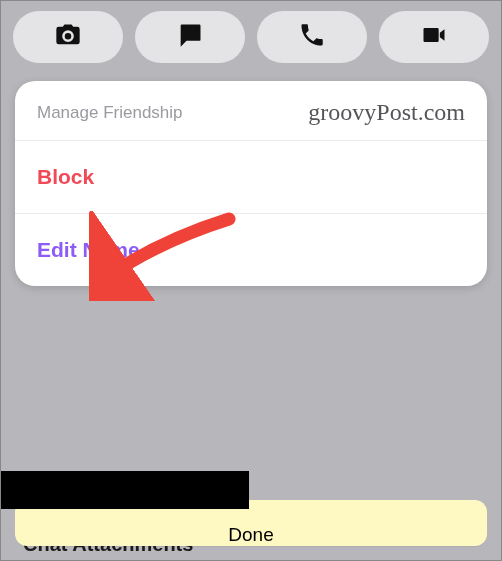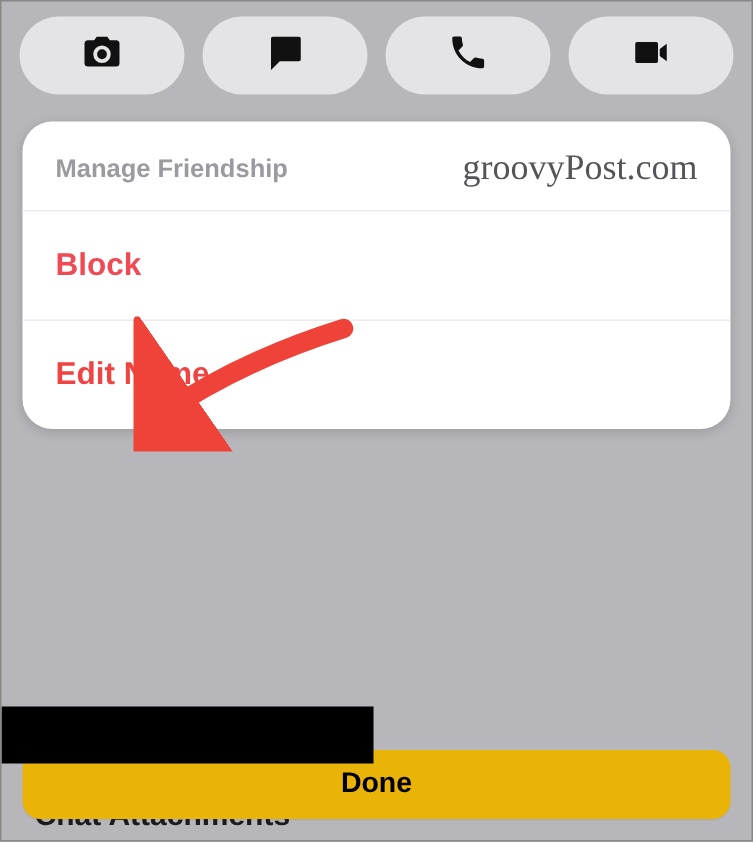--- a/index.html
+++ b/index.html
@@ -67,53 +67,53 @@
     z-index: 20;
   }
   .sheet-header {
     padding: 18px 22px 14px 22px;
     display: flex;
     justify-content: space-between;
     align-items: center;
   }
   .sheet-title {
     font-size: 17px;
-    font-weight: 700;
+    font-weight: 400;
     color: #9a9aa0;
   }
   .watermark {
     font-family: Georgia, 'Times New Roman', serif;
     font-size: 24px;
     color: #555559;
   }
   .row {
     border-top: 1px solid #eceaea;
     padding: 24px 22px;
     font-size: 21px;
     font-weight: 600;
-    color: #ef4444;
+    color: #8b5cf6;
     cursor: pointer;
   }
   .row.danger { color: #ef4a56; }
 
   
   .done-bar {
     position: absolute;
     left: 14px;
     right: 14px;
     bottom: 14px;
-    background: #eab308;
+    background: #fef9c3;
     border-radius: 12px;
     box-shadow: 0 1px 0 rgba(0,0,0,0.05);
     height: 46px;
     display: flex;
-    align-items: center;
+    align-items: flex-end;
     justify-content: center;
     font-size: 19px;
-    font-weight: 700;
+    font-weight: 400;
     z-index: 25;
   }
 
   
   .arrow {
     position: absolute;
     left: 88px;
     top: 210px;
     z-index: 40;
     pointer-events: none;

